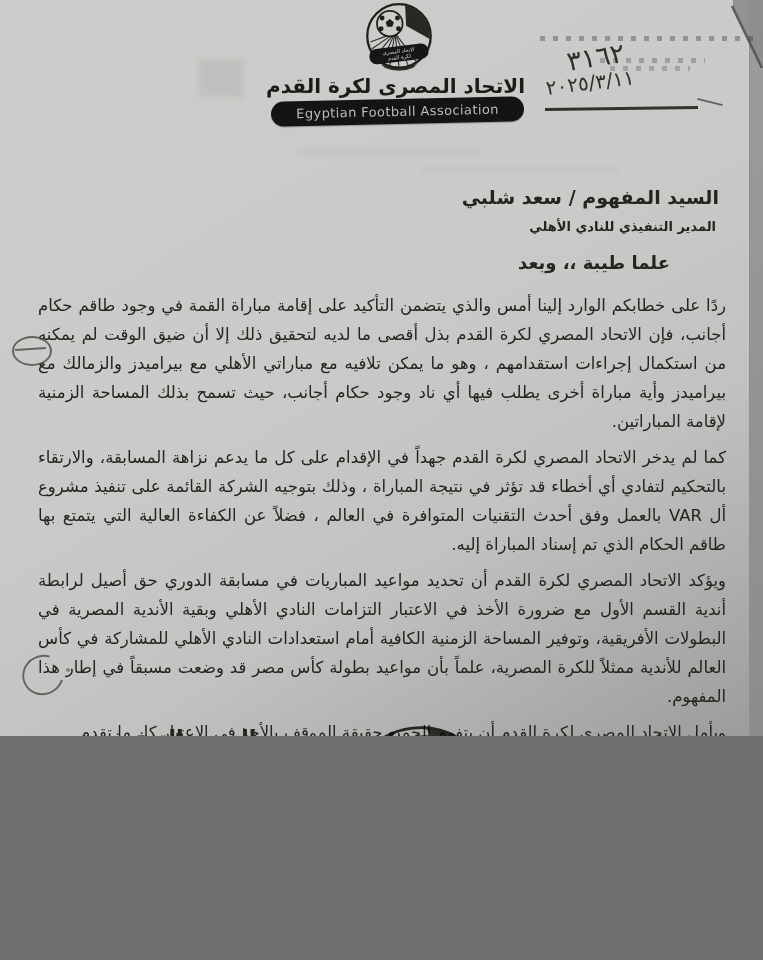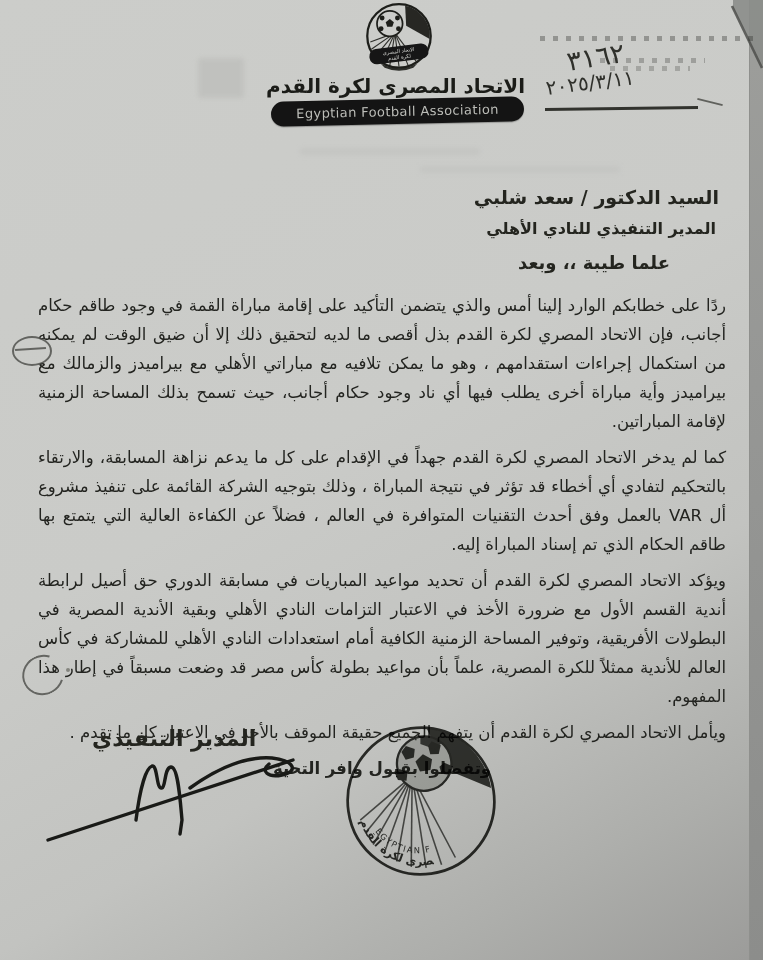--- a/index.html
+++ b/index.html
@@ -1,17 +1,17 @@
 <!DOCTYPE html>
 <html lang="ar"><head>
 <meta charset="utf-8">
 <style>
   html,body{margin:0;padding:0;background:#6f706e;}
   .photo{
-    position:relative;width:763px;height:960px;overflow:hidden;
+    position:relative;width:763px;height:736px;overflow:hidden;
     background:linear-gradient(150deg,#cccdca 0%,#cacbc8 45%,#c2c3c0 68%,#adaeab 86%,#9b9b99 100%);
     font-family:"DejaVu Sans",sans-serif;color:#24251f;
   }
   .abs{position:absolute;}
   
   .edge-strip{right:0;top:0;width:13px;height:100%;
     background:linear-gradient(180deg,#9d9e9b 0%,#969795 40%,#8c8d8b 100%);
     border-left:1px solid #8f908d;}
   .corner-svg{left:676px;top:0;width:87px;height:130px;}
   .ghost{filter:blur(2.5px);opacity:.85;background:#bfc0bd;border-radius:3px;}
@@ -25,21 +25,21 @@
     color:#bcbdb8;font-size:13px;letter-spacing:.4px;box-shadow:0 1px 1px rgba(0,0,0,.25);}
   
   .hand{color:#2f302b;transform-origin:left center;}
   .ref-number{left:567px;top:46px;font-size:27px;letter-spacing:4px;transform:rotate(-9deg);}
   .ref-date{left:546px;top:76px;font-size:20px;letter-spacing:1px;transform:rotate(-7deg);direction:ltr;}
   .ref-line{left:545px;top:107px;width:153px;height:2.5px;background:#32332e;transform:rotate(-.8deg);}
   .ref-line-tail{left:697px;top:101px;width:26px;height:2px;background:#3c3d38;transform:rotate(14deg);opacity:.75;}
   
   .rtl{direction:rtl;unicode-bidi:plaintext;}
   .recipient-name{right:44px;top:186px;font-size:19px;font-weight:bold;}
-  .recipient-title{right:47px;top:219px;font-size:16px;font-weight:bold;}
+  .recipient-title{right:47px;top:219px;font-size:13px;font-weight:bold;}
   .salutation{right:93px;top:252px;font-size:18px;font-weight:bold;}
   
   .letter-body{left:38px;top:291px;width:688px;direction:rtl;}
   .letter-body p{margin:0 0 7px 0;font-size:16.5px;line-height:29px;color:#232420;
     text-align:justify;text-align-last:right;}
   .closing{text-align:center !important;text-align-last:center !important;font-weight:bold;margin-top:2px !important;}
   
   .sig-title{left:92px;top:726px;font-size:22px;font-weight:bold;}
   .sig-svg{left:40px;top:728px;width:290px;height:135px;}
   .sig-name{left:86px;top:842px;font-size:19px;font-weight:bold;}
@@ -101,21 +101,21 @@
   <div class="abs org-title rtl">الاتحاد المصرى لكرة القدم</div>
   <div class="abs banner">
     <span>Egyptian Football Association</span>
   </div>
 
   <div class="abs hand ref-number">٣١٦٢</div>
   <div class="abs hand ref-date">٢٠٢٥/٣/١١</div>
   <div class="abs ref-line"></div>
   <div class="abs ref-line-tail"></div>
 
-  <div class="abs rtl recipient-name">السيد الدكتور / سعد شلبي</div>
+  <div class="abs rtl recipient-name">السيد المفهوم / سعد شلبي</div>
   <div class="abs rtl recipient-title">المدير التنفيذي للنادي الأهلي</div>
   <div class="abs rtl salutation">علما طيبة ،، وبعد</div>
 
   <div class="abs letter-body">
     <p>ردًا على خطابكم الوارد إلينا أمس والذي يتضمن التأكيد على إقامة مباراة القمة في وجود طاقم حكام أجانب، فإن الاتحاد المصري لكرة القدم بذل أقصى ما لديه لتحقيق ذلك إلا أن ضيق الوقت لم يمكنه من استكمال إجراءات استقدامهم ، وهو ما يمكن تلافيه مع مباراتي الأهلي مع بيراميدز والزمالك مع بيراميدز وأية مباراة أخرى يطلب فيها أي ناد وجود حكام أجانب، حيث تسمح بذلك المساحة الزمنية لإقامة المباراتين.</p>
     <p>كما لم يدخر الاتحاد المصري لكرة القدم جهداً في الإقدام على كل ما يدعم نزاهة المسابقة، والارتقاء بالتحكيم لتفادي أي أخطاء قد تؤثر في نتيجة المباراة ، وذلك بتوجيه الشركة القائمة على تنفيذ مشروع أل VAR بالعمل وفق أحدث التقنيات المتوافرة في العالم ، فضلاً عن الكفاءة العالية التي يتمتع بها طاقم الحكام الذي تم إسناد المباراة إليه.</p>
     <p>ويؤكد الاتحاد المصري لكرة القدم أن تحديد مواعيد المباريات في مسابقة الدوري حق أصيل لرابطة أندية القسم الأول مع ضرورة الأخذ في الاعتبار التزامات النادي الأهلي وبقية الأندية المصرية في البطولات الأفريقية، وتوفير المساحة الزمنية الكافية أمام استعدادات النادي الأهلي للمشاركة في كأس العالم للأندية ممثلاً للكرة المصرية، علماً بأن مواعيد بطولة كأس مصر قد وضعت مسبقاً في إطار هذا المفهوم.</p>
     <p>ويأمل الاتحاد المصري لكرة القدم أن يتفهم الجميع حقيقة الموقف بالأخذ في الاعتبار كل ما تقدم .</p>
     <p class="closing">وتفضلوا بقبول وافر التحية</p>
   </div>

